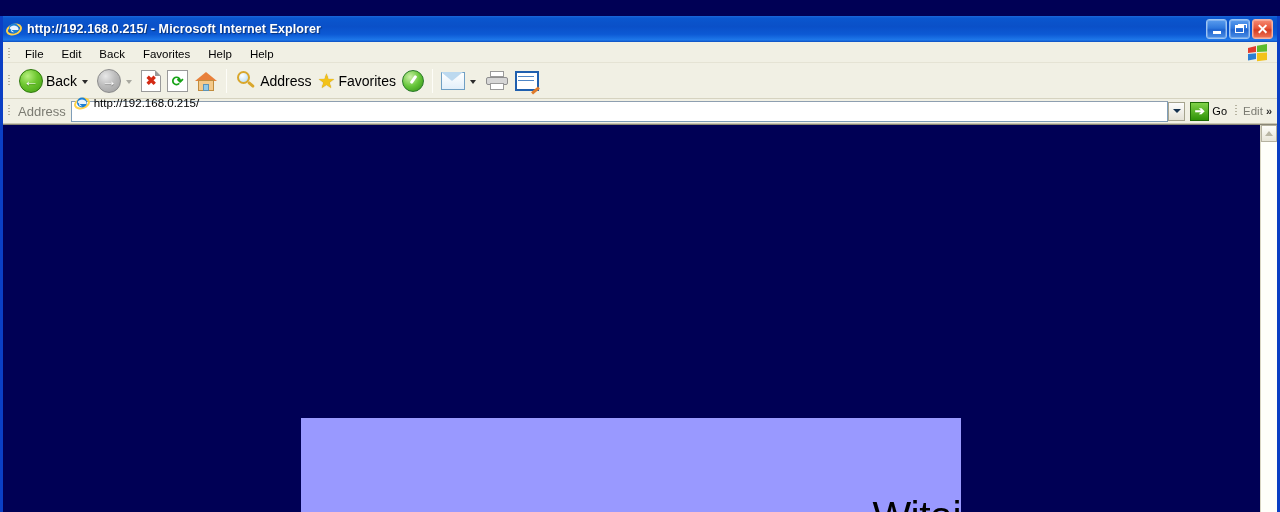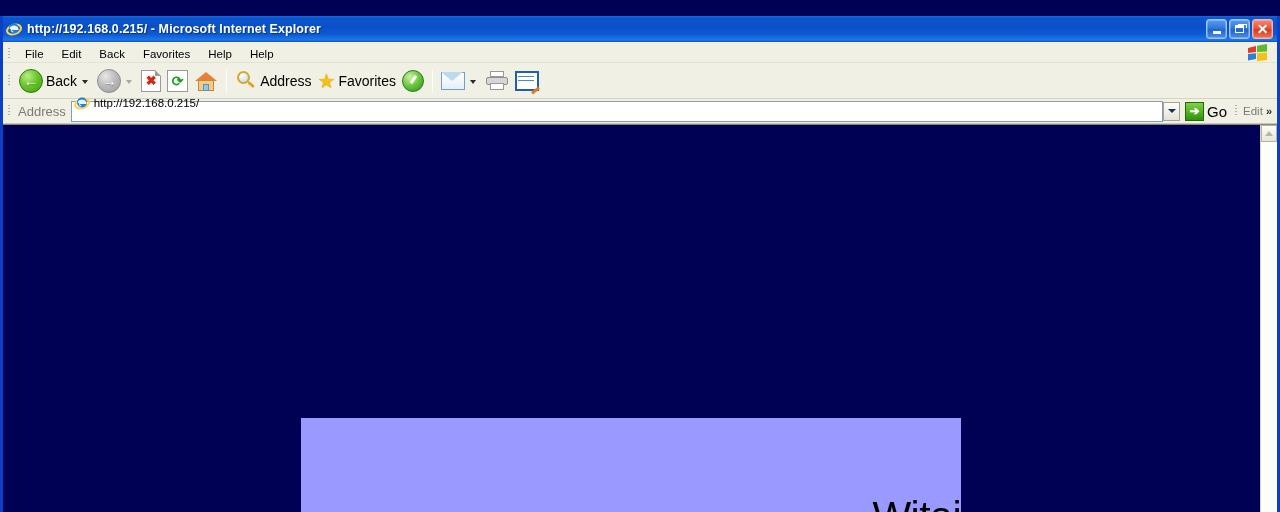--- a/index.html
+++ b/index.html
@@ -126,21 +126,21 @@
     width: 17px; height: 19px; margin-right: 1px; flex: 0 0 17px;
     background: linear-gradient(180deg,#fdfdfd,#e4e2d6); border: 1px solid #a6a48f;
     display: flex; align-items: center; justify-content: center;
   }
   .chev { width:0;height:0;border-left:4px solid transparent;border-right:4px solid transparent;
           border-top:4px solid #14314f; }
   .go-btn { display: flex; align-items: center; gap: 3px; padding: 0 6px 0 4px; }
   .go-icon { width: 19px; height: 19px; background: linear-gradient(180deg,#7fd247,#2f9208);
              border: 1px solid #1f6b05; display:flex;align-items:center;justify-content:center;
              color:#fff;font-size:12px;font-weight:bold;line-height:1;}
-  .go-text { font-size: 15px; color: #000; }
+  .go-text { font-size: 11px; color: #000; }
   .links-grip { width: 7px; height: 16px; position: relative; }
   .links-grip::before { content:""; position:absolute; left:2px; top:2px; width:2px; height:12px;
     background: repeating-linear-gradient(180deg,#b6b3a0 0 1px, transparent 1px 3px); }
   .links-text { font-size: 11.5px; color: #7b7b72; padding: 0 3px; }
   .dblchev { font-size: 11px; color:#2b2b2b; font-weight:bold; padding-right:5px;}
 
   
   .content-wrap { flex: 1 1 auto; display: flex; min-height: 0; border-top: 1px solid #8a8777; }
   .viewport { flex: 1 1 auto; background: #000055; position: relative; overflow: hidden; }
   .page-panel {

